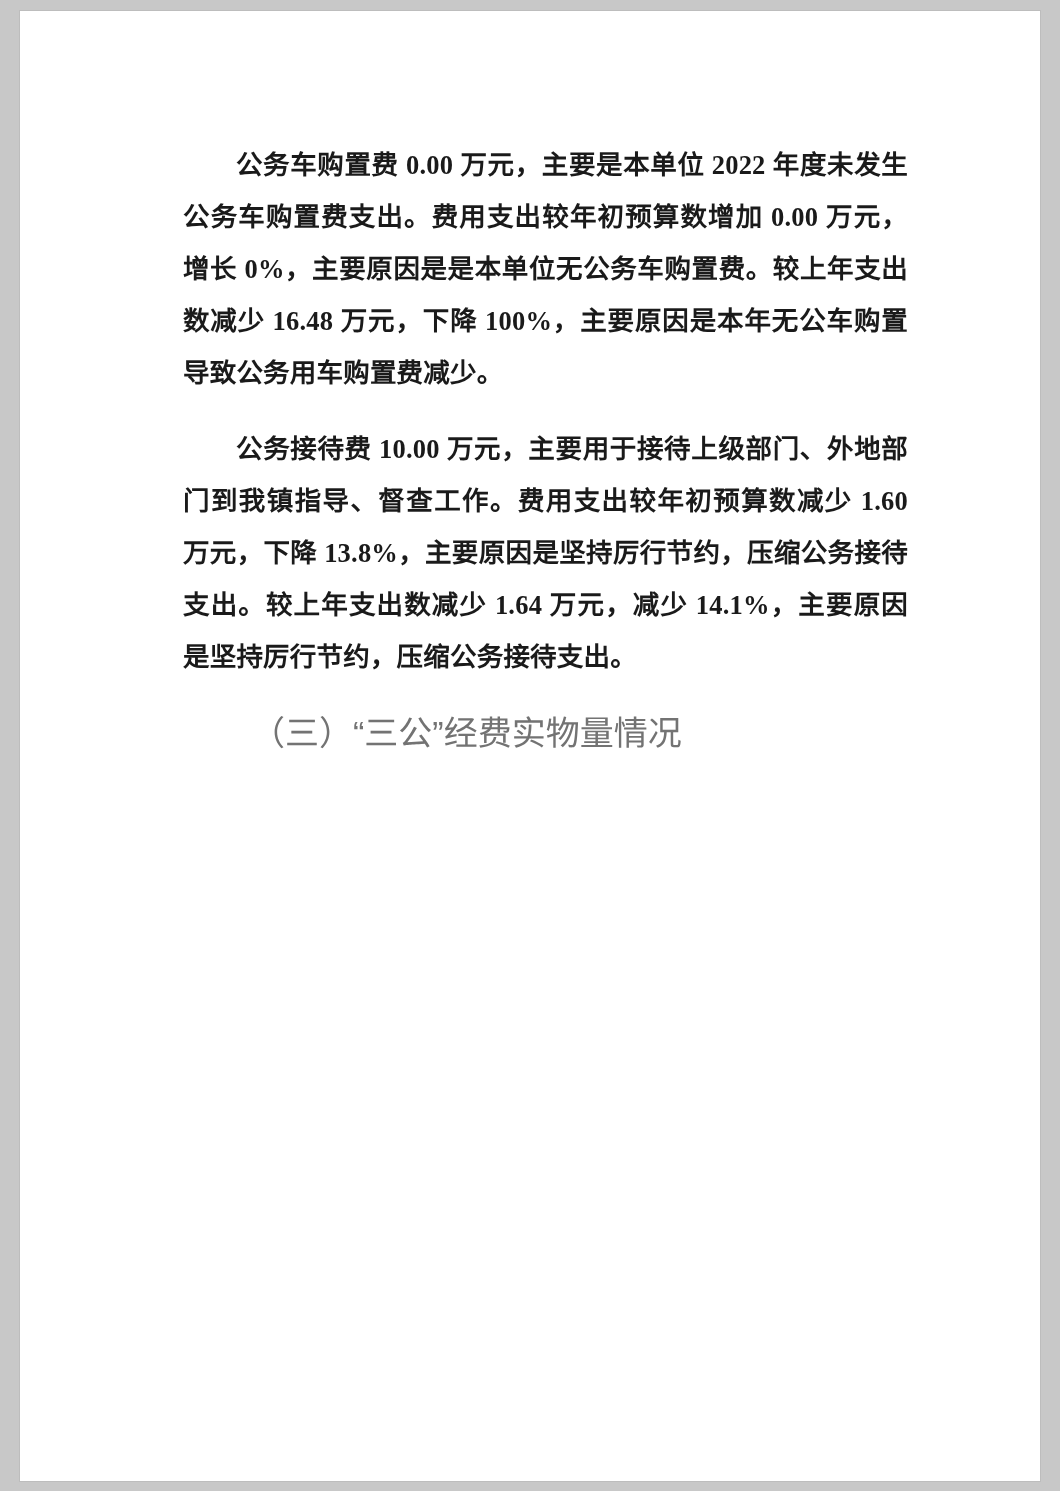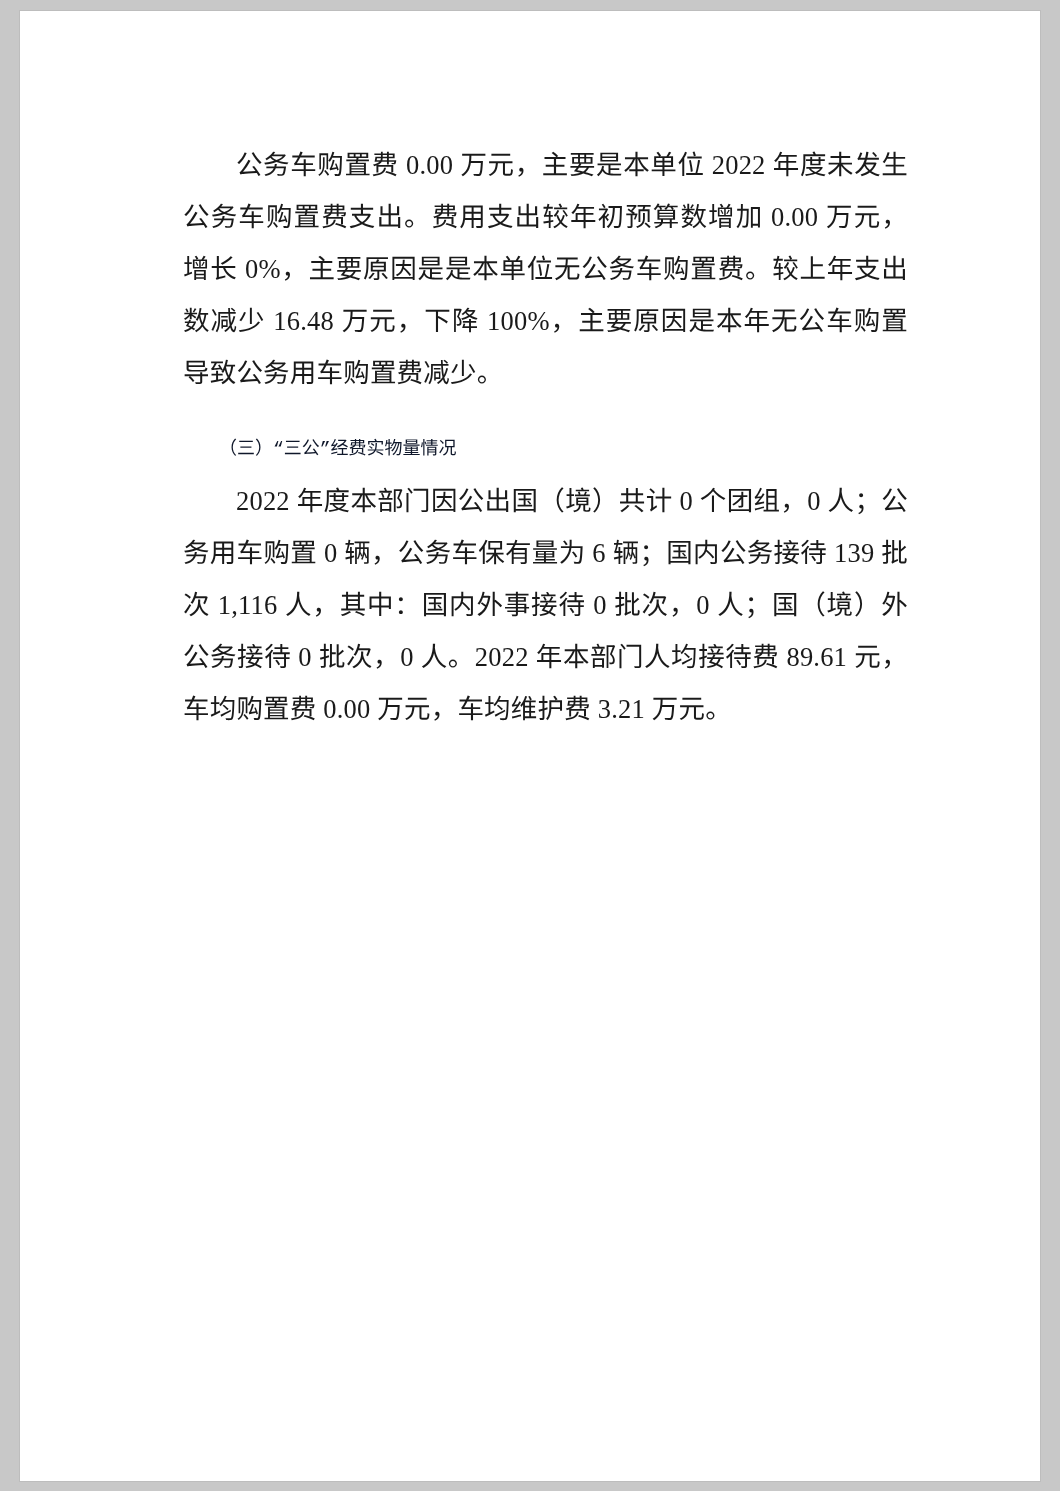--- a/index.html
+++ b/index.html
@@ -33,40 +33,41 @@
   p.para {
     margin: 0 0 0 0;
     font-size: 26.5px;
     line-height: 52px;
     color: #1a1a1a;
     text-align: justify;
     text-justify: inter-ideograph;
     text-indent: 2em;
     letter-spacing: 0.2px;
     font-family: "Liberation Serif", "DejaVu Serif", serif;
+    font-weight: bold;
   }
   p.para + p.para {
     margin-top: 24px;
   }
   p.heading {
     margin: 24px 0 0 0;
-    font-size: 18px;
+    font-size: 34px;
     line-height: 52px;
-    color: #0f172a;
+    color: #737373;
     text-indent: 2em;
-    font-family: Liberation Mono, monospace;
+    font-family: Liberation Sans, sans-serif;
     font-weight: 400;
   }
   
   .para, .heading {
     font-feature-settings: normal;
   }
 </style>
 </head>
 <body>
 
 <div class="page">
   <div class="content">
     <p class="para">公务车购置费 0.00 万元，主要是本单位 2022 年度未发生公务车购置费支出。费用支出较年初预算数增加 0.00 万元，增长 0%，主要原因是是本单位无公务车购置费。较上年支出数减少 16.48 万元，下降 100%，主要原因是本年无公车购置导致公务用车购置费减少。</p>
+    <p class="para">公务接待费 10.00 万元，主要用于接待上级部门、外地部门到我镇指导、督查工作。费用支出较年初预算数减少 1.60 万元，下降 13.8%，主要原因是坚持厉行节约，压缩公务接待支出。较上年支出数减少 1.64 万元，减少 14.1%，主要原因是坚持厉行节约，压缩公务接待支出。</p>
     <p class="heading">（三）“三公”经费实物量情况</p>
-    <p class="para">2022 年度本部门因公出国（境）共计 0 个团组，0 人；公务用车购置 0 辆，公务车保有量为 6 辆；国内公务接待 139 批次 1,116 人，其中：国内外事接待 0 批次，0 人；国（境）外公务接待 0 批次，0 人。2022 年本部门人均接待费 89.61 元，车均购置费 0.00 万元，车均维护费 3.21 万元。</p>
   </div>
 </div>
 
 </body></html>

